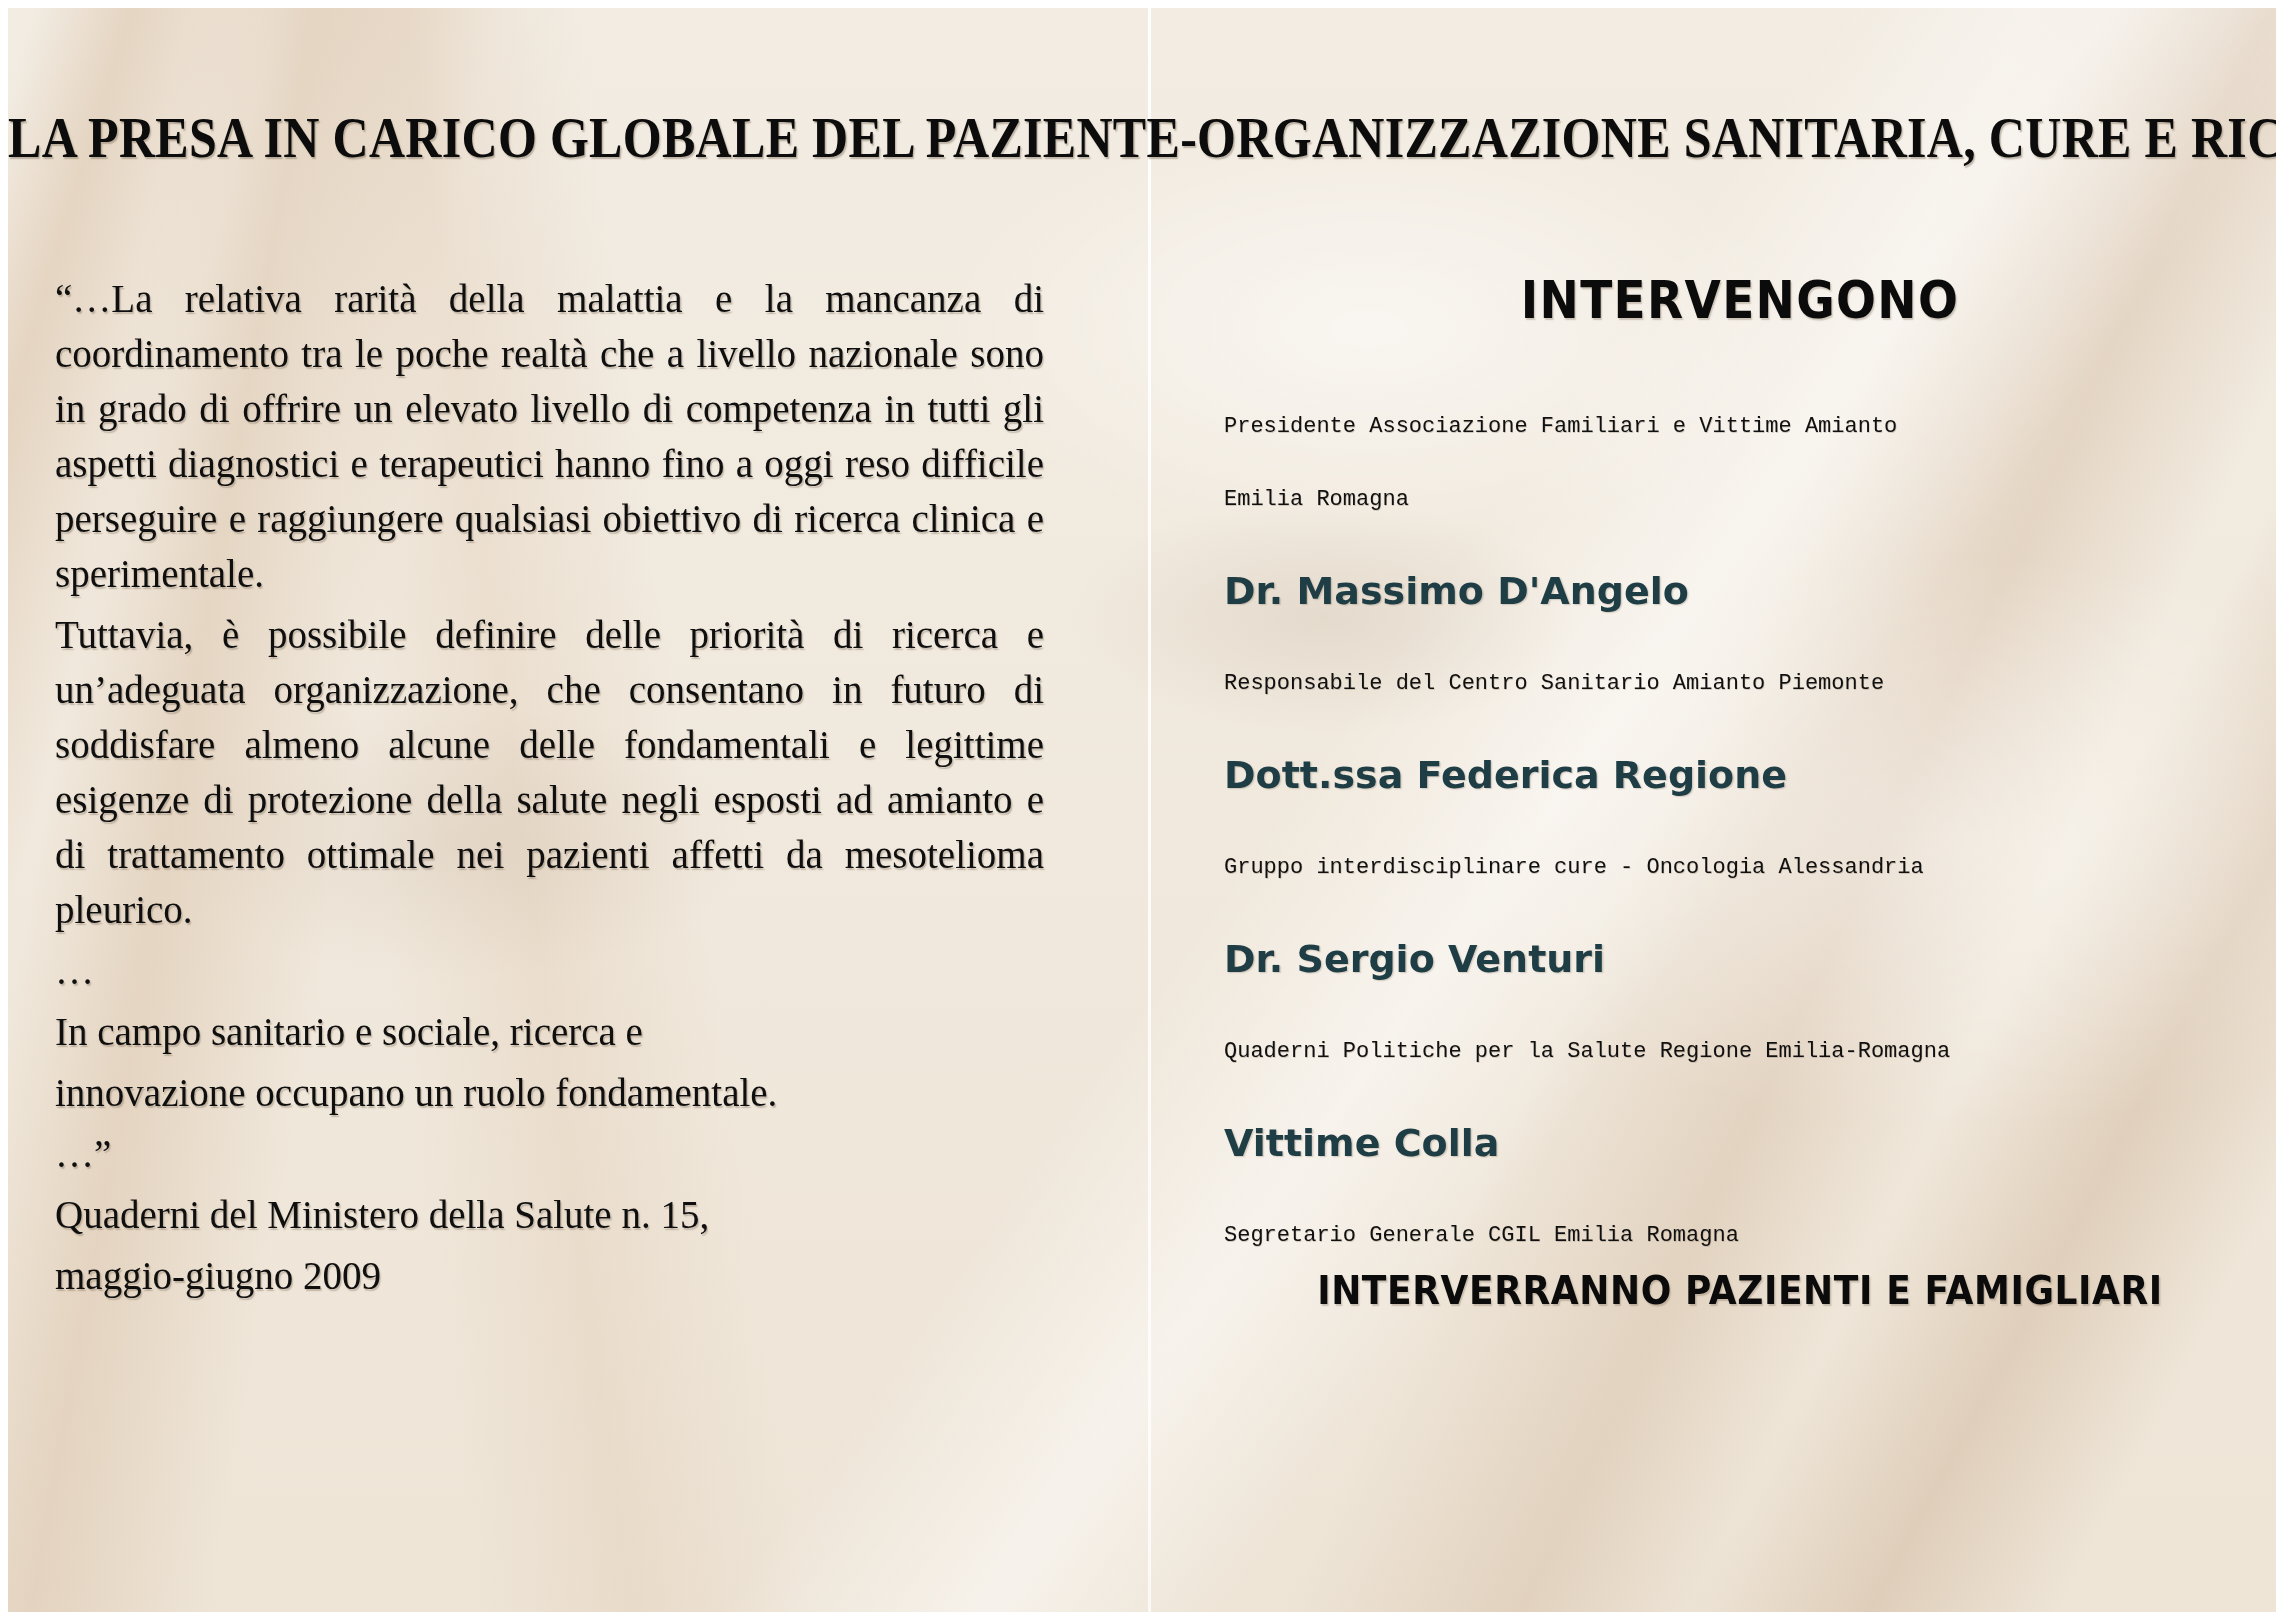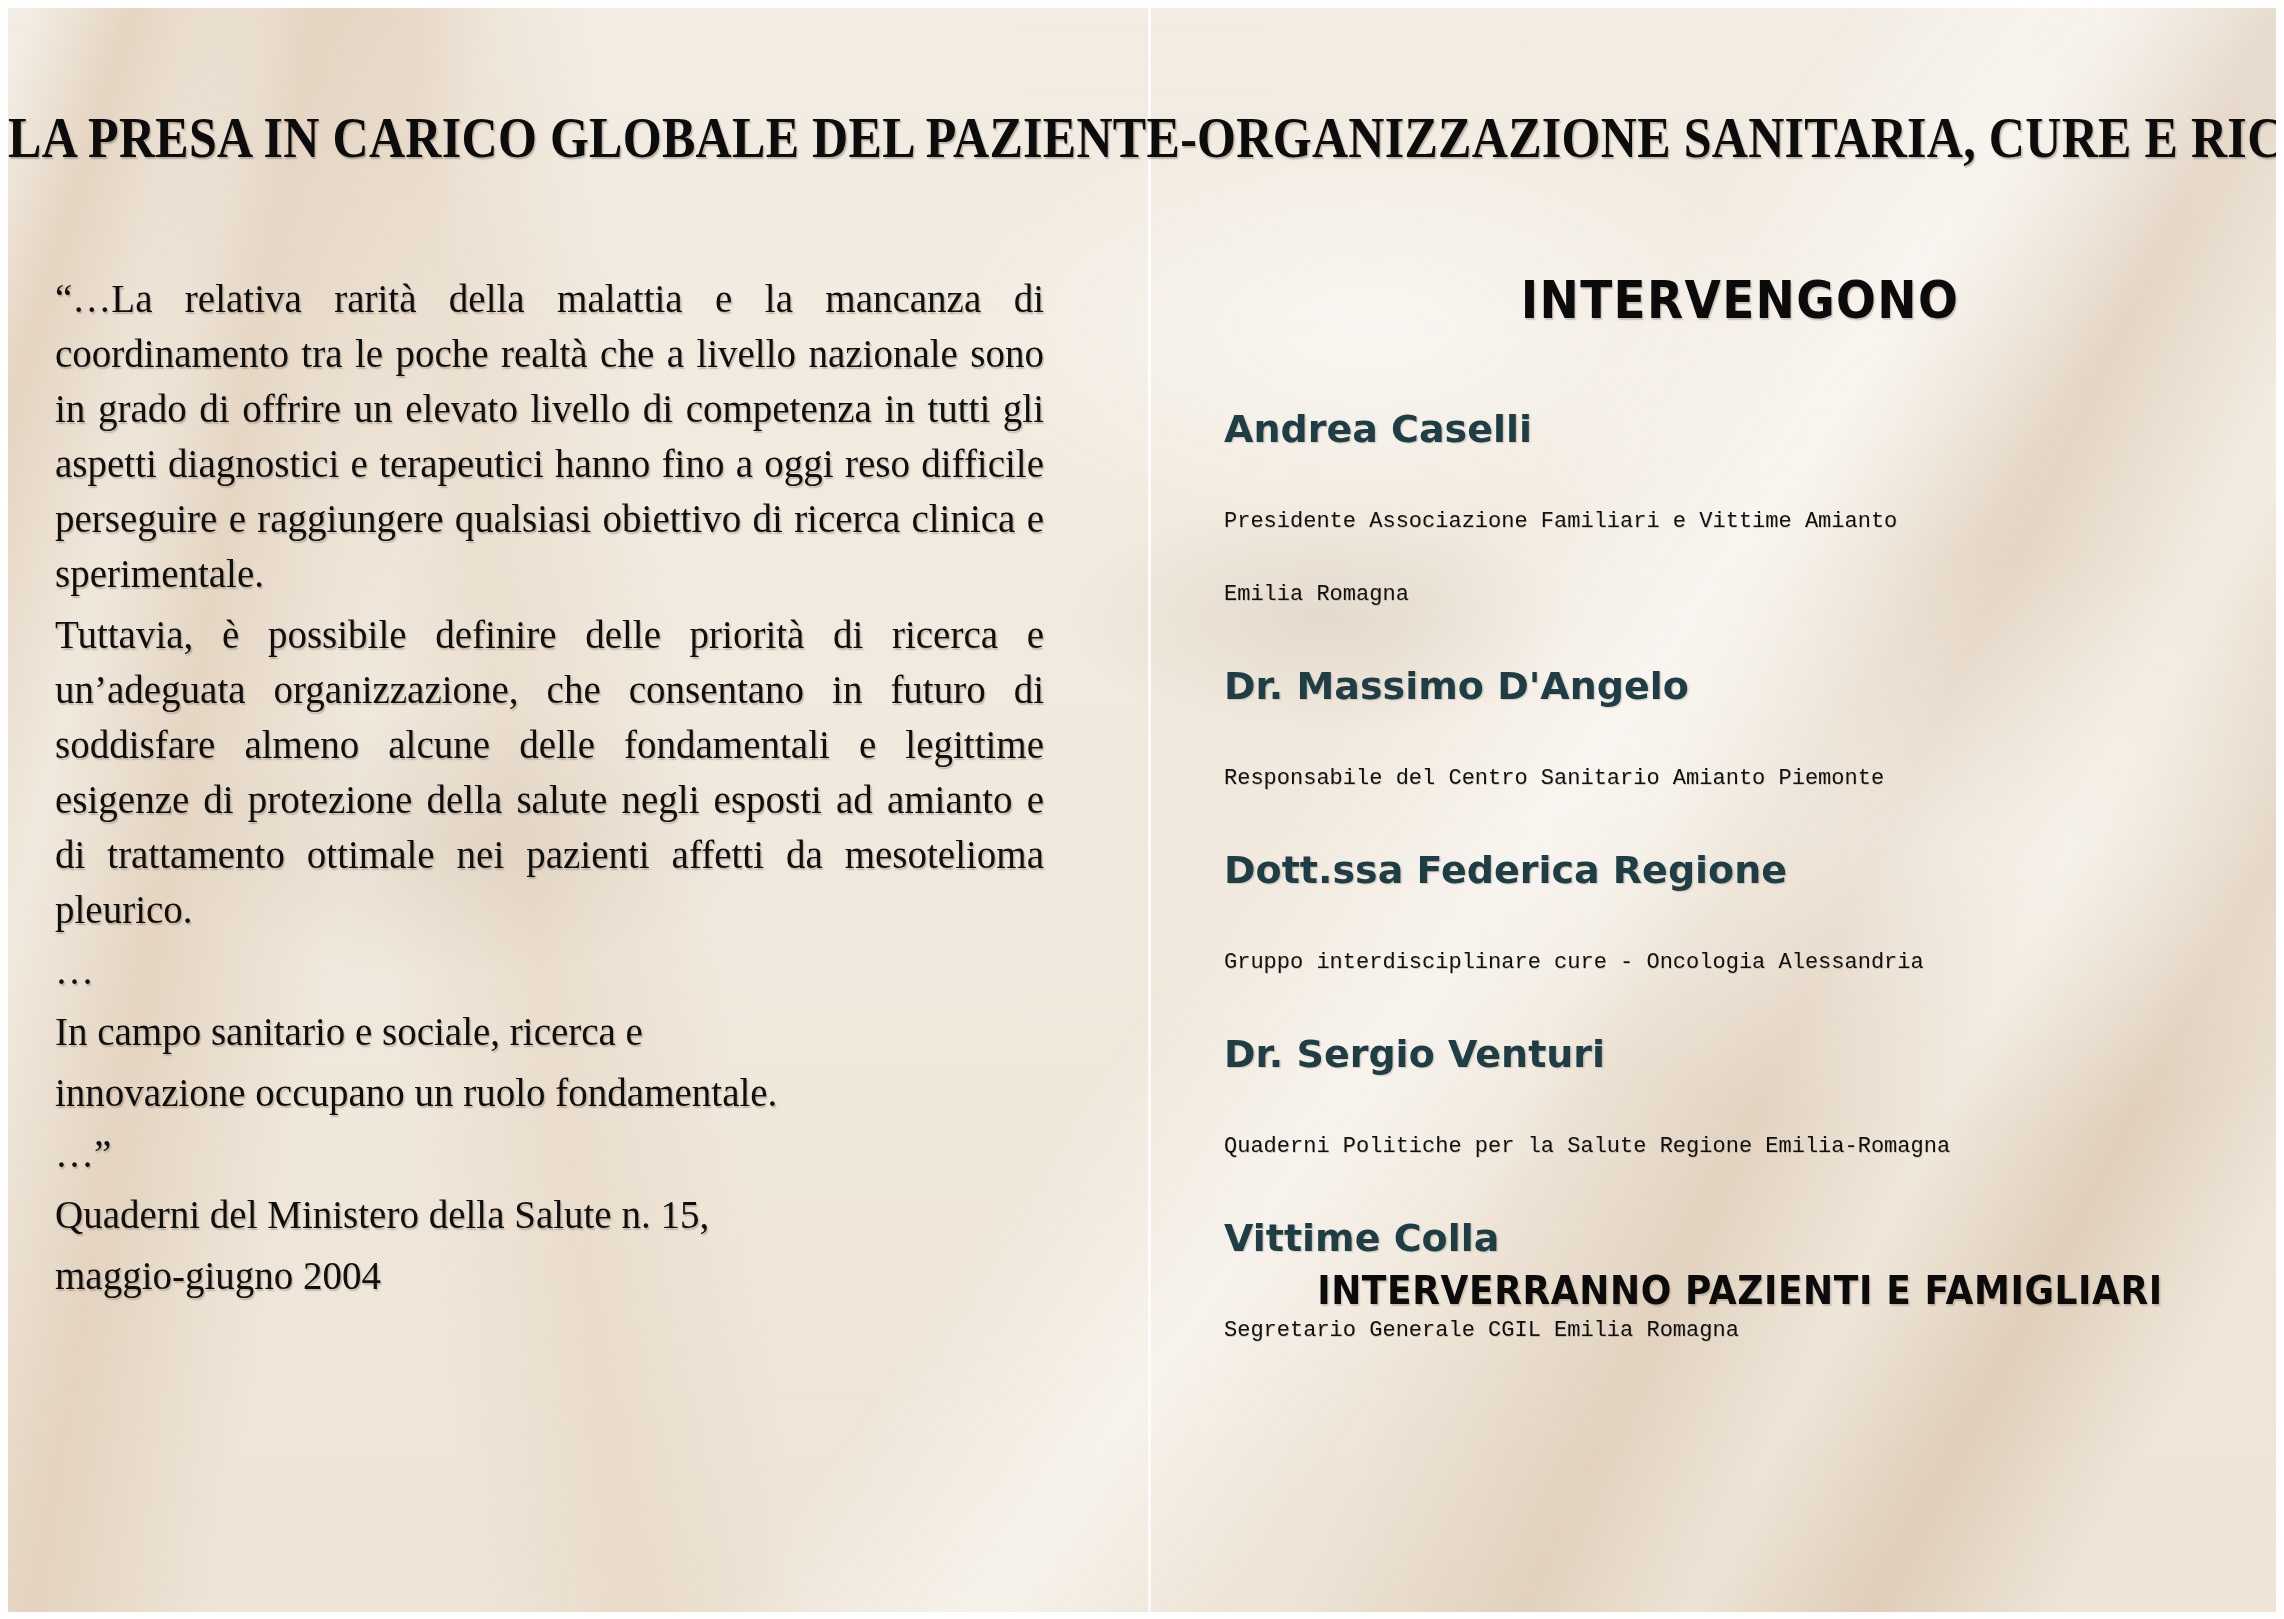--- a/index.html
+++ b/index.html
@@ -140,29 +140,28 @@
         <p class="quote-para">Tuttavia, è possibile definire delle priorità di ricerca e un’adeguata organizzazione, che consentano in futuro di soddisfare almeno alcune delle fondamentali e legittime esigenze di protezione della salute negli esposti ad amianto e di trattamento ottimale nei pazienti affetti da mesotelioma pleurico.</p>
       </div>
     <p class="plain-line">…</p>
     <div>
         <p class="plain-line">In campo sanitario e sociale, ricerca e</p>
         <p class="plain-line">innovazione occupano un ruolo fondamentale.</p>
       </div>
     <p class="plain-line">…”</p>
     <div>
         <p class="plain-line">Quaderni del Ministero della Salute n. 15,</p>
-        <p class="plain-line">maggio-giugno 2004</p>
+        <p class="plain-line">maggio-giugno 2009</p>
       </div>
   </div>
 
   <div class="right-panel">
     <div class="speakers-heading">INTERVENGONO</div>
     <div class="speakers-list">
         <div class="speaker-entry">
-          <p class="speaker-name">Andrea Caselli</p>
           <p class="speaker-role-line">Presidente Associazione Familiari e Vittime Amianto</p>
           <p class="speaker-role-line">Emilia Romagna</p>
         </div>
         <div class="speaker-entry">
           <p class="speaker-name">Dr. Massimo D'Angelo</p>
           <p class="speaker-role-line">Responsabile del Centro Sanitario Amianto Piemonte</p>
         </div>
         <div class="speaker-entry">
           <p class="speaker-name">Dott.ssa Federica Regione</p>
           <p class="speaker-role-line">Gruppo interdisciplinare cure - Oncologia Alessandria</p>

